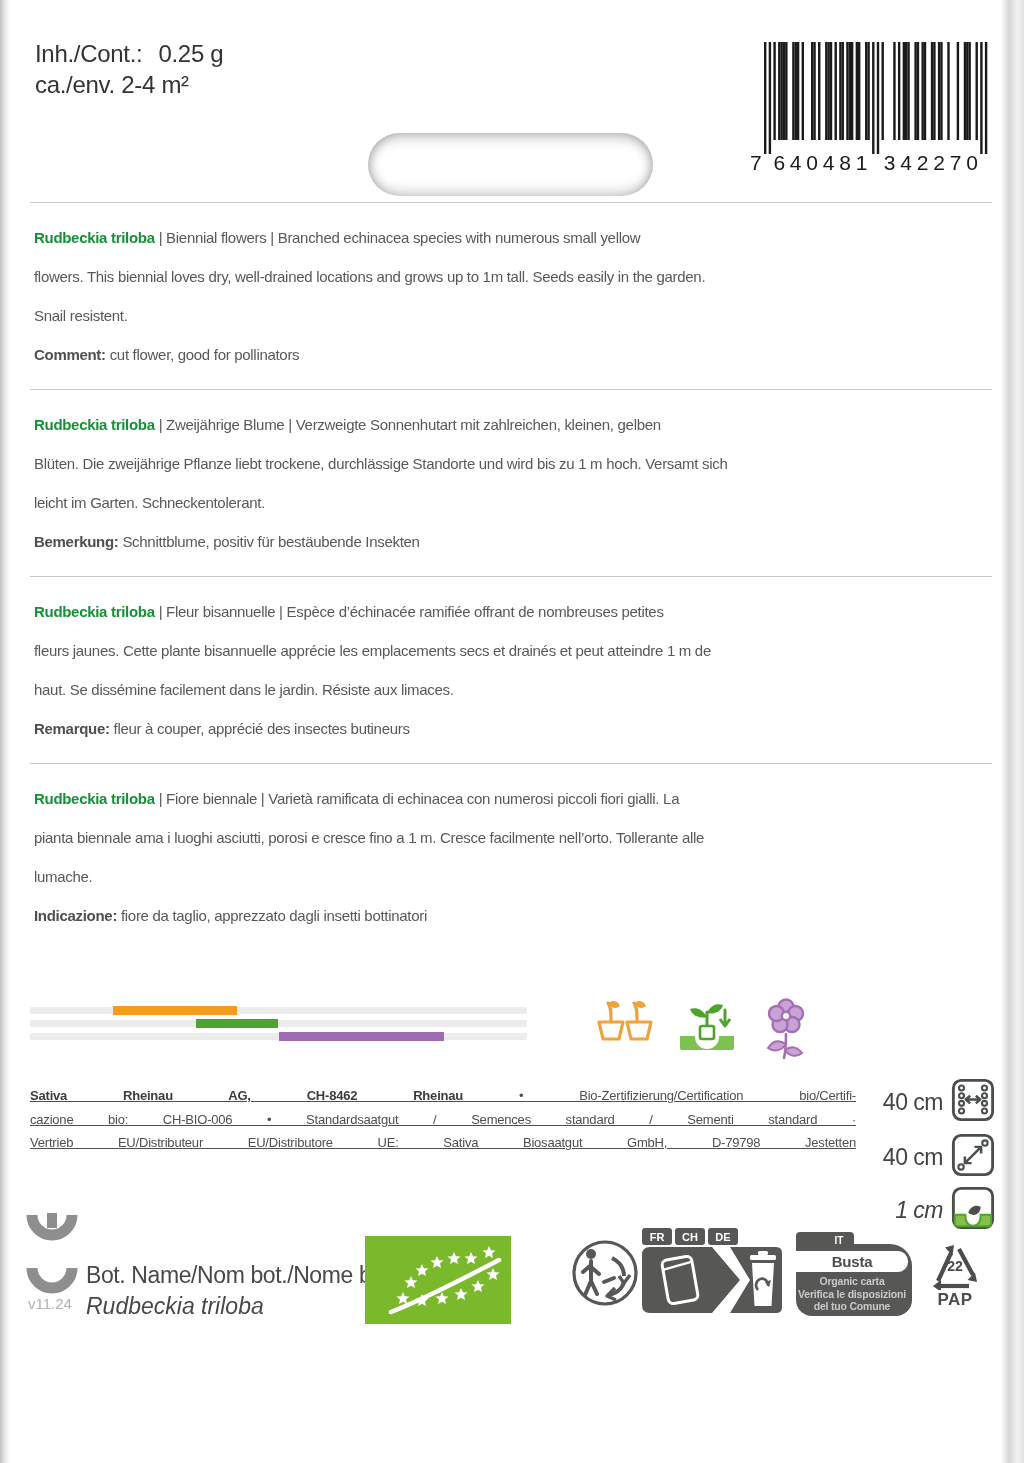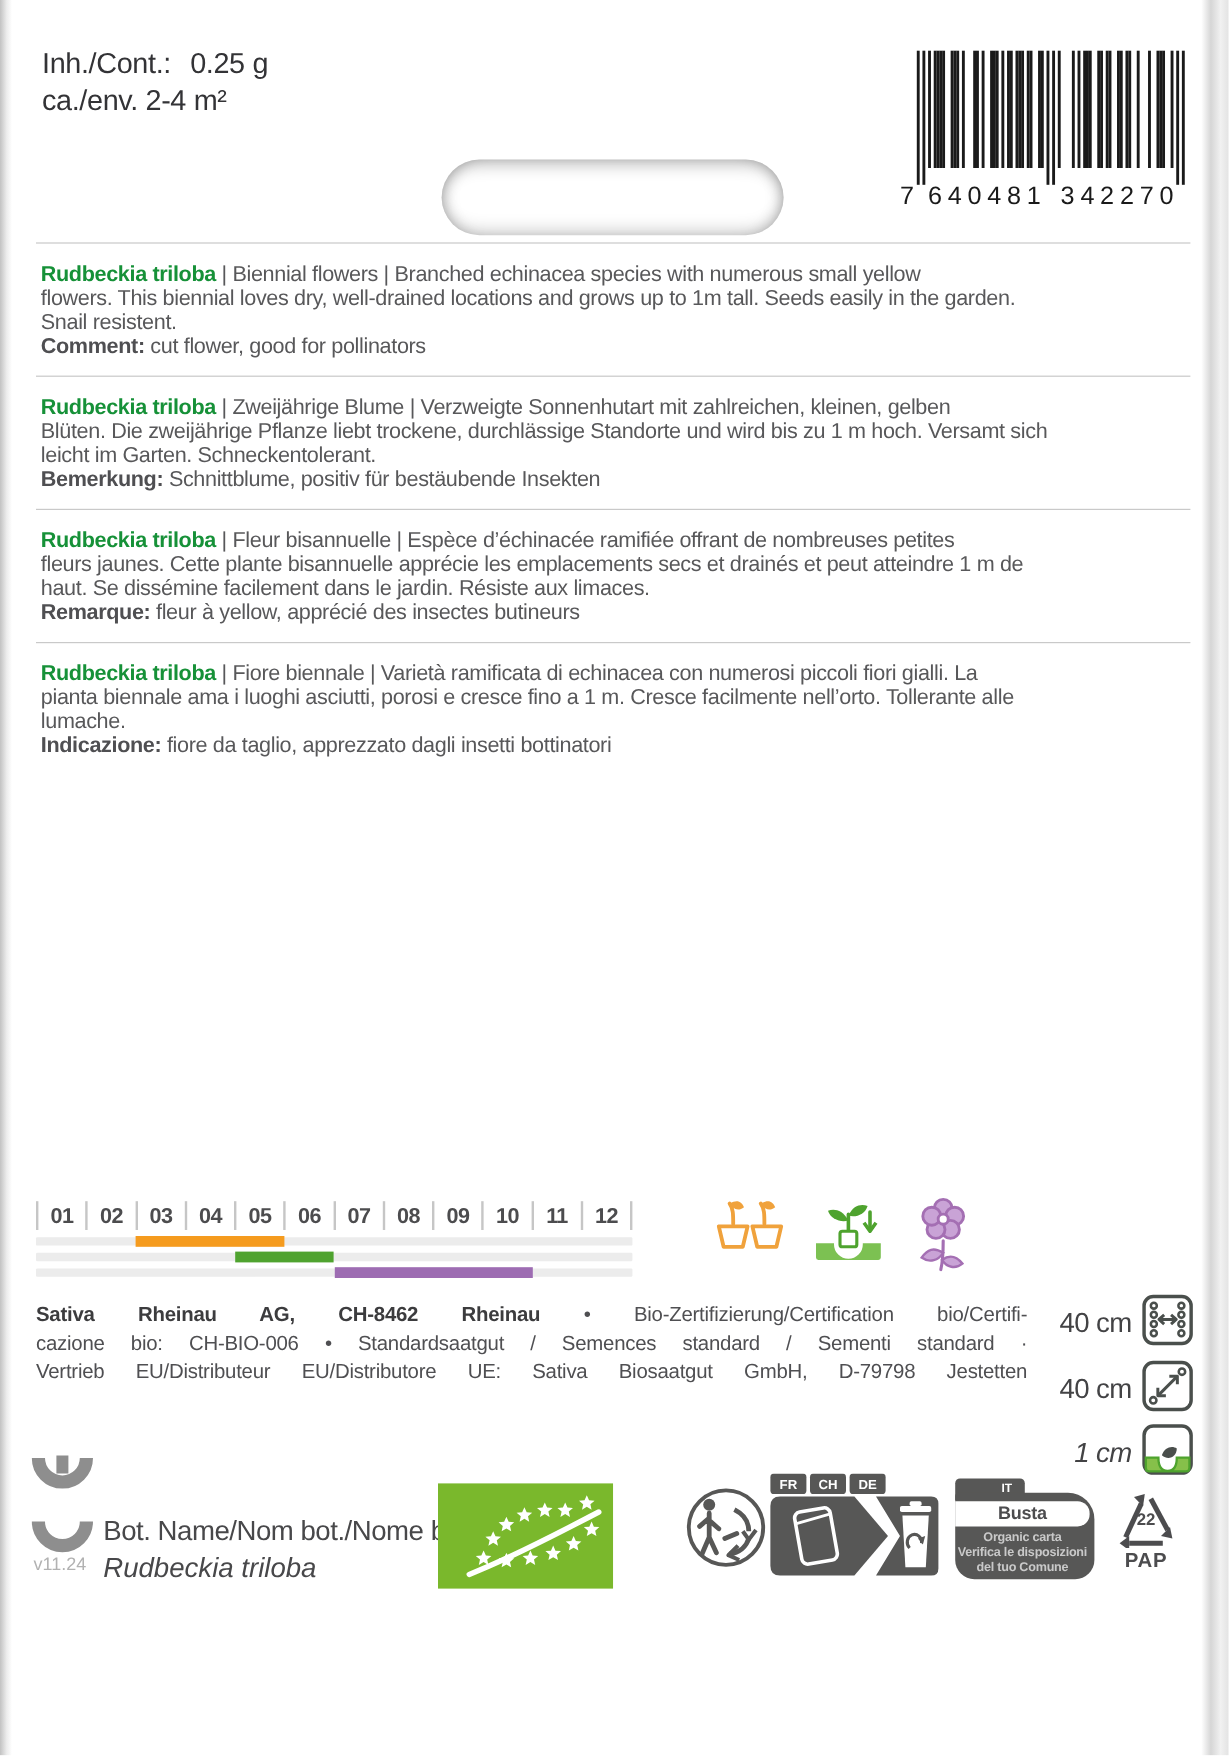--- a/index.html
+++ b/index.html
@@ -17,40 +17,40 @@
 
   .slot{position:absolute;left:368px;top:133px;width:285px;height:63px;border-radius:32px;background:#fff;
      box-shadow:inset 0 10px 14px -7px rgba(0,0,0,.30), inset 0 -10px 14px -7px rgba(0,0,0,.22),
                 inset 10px 0 12px -8px rgba(0,0,0,.22), inset -10px 0 12px -8px rgba(0,0,0,.22);}
 
   .barcode{position:absolute;left:748px;top:42px;}
 
   
   .sections{position:absolute;left:30px;top:202px;width:962px;}
   .sec{border-top:1px solid #c9c9c9;padding:15px 0 15px 4px;}
-  .sec p{margin:0;font-size:18px;line-height:20px;letter-spacing:-0.3px;white-space:pre-line;color:#58585a;}
+  .sec p{margin:0;font-size:15px;line-height:39px;letter-spacing:-0.3px;white-space:pre-line;color:#58585a;}
   .sec .t{color:#169138;font-weight:bold;}
   .sec b{color:#4f4f52;}
 
   
   .calendar{position:absolute;left:30px;top:1001px;width:497px;}
   .mrow{display:flex;height:24px;}
   .mcell{flex:1;text-align:center;font-size:18px;font-weight:bold;color:#4c4c4e;
      border-left:2px solid #c6c6c6;line-height:24px;letter-spacing:-0.5px;}
   .mend{flex:0 0 0;border-left:2px solid #c6c6c6;}
   .tracks{margin-top:4px;}
   .track{position:relative;height:7px;background:#ececec;margin-top:6px;border-radius:1px;}
   .track .seg{position:absolute;top:-1px;height:9px;}
 
   .cal-icons{position:absolute;top:998px;}
   #icon-sow{left:596px;} #icon-plant{left:678px;} #icon-flower{left:761px;}
 
   
-  .company{position:absolute;left:30px;top:1084px;width:826px;font-size:17px;line-height:23.5px;
-      letter-spacing:-0.2px;color:#4f4f52;}
+  .company{position:absolute;left:30px;top:1084px;width:826px;font-size:13px;line-height:23.5px;
+      letter-spacing:-0.2px;color:#4f4f52;text-decoration:underline;}
   .company b{color:#3c3c3e;}
   .jline{white-space:nowrap;}
   .jline.just{text-align:justify;text-align-last:justify;white-space:normal;}
 
   
   .sprow{position:absolute;left:860px;width:135px;height:44px;display:flex;align-items:center;}
   .sprow .lbl{width:85px;text-align:right;font-size:23px;color:#434345;letter-spacing:-0.5px;padding-right:8px;}
   #sp1{top:1080px;} #sp2{top:1135px;} #sp3{top:1188px;font-style:italic;}
 
   
@@ -163,46 +163,31 @@
     <div class="sec">
       <p><b class="t">Rudbeckia triloba</b><span> | Zweijährige Blume | Verzweigte Sonnenhutart mit zahlreichen, kleinen, gelben
 Blüten. Die zweijährige Pflanze liebt trockene, durchlässige Standorte und wird bis zu 1 m hoch. Versamt sich
 leicht im Garten. Schneckentolerant.
 </span><b>Bemerkung:</b><span> Schnittblume, positiv für bestäubende Insekten</span></p>
     </div>
     <div class="sec">
       <p><b class="t">Rudbeckia triloba</b><span> | Fleur bisannuelle | Espèce d’échinacée ramifiée offrant de nombreuses petites
 fleurs jaunes. Cette plante bisannuelle apprécie les emplacements secs et drainés et peut atteindre 1 m de
 haut. Se dissémine facilement dans le jardin. Résiste aux limaces.
-</span><b>Remarque:</b><span> fleur à yellow, apprécié des insectes butineurs</span></p>
+</span><b>Remarque:</b><span> fleur à couper, apprécié des insectes butineurs</span></p>
     </div>
     <div class="sec">
       <p><b class="t">Rudbeckia triloba</b><span> | Fiore biennale | Varietà ramificata di echinacea con numerosi piccoli fiori gialli. La
 pianta biennale ama i luoghi asciutti, porosi e cresce fino a 1 m. Cresce facilmente nell’orto. Tollerante alle
 lumache.
 </span><b>Indicazione:</b><span> fiore da taglio, apprezzato dagli insetti bottinatori</span></p>
     </div>
   </div>
 
   <div class="calendar">
-    <div class="mrow" id="month-row">
-        <div class="mcell">01</div>
-        <div class="mcell">02</div>
-        <div class="mcell">03</div>
-        <div class="mcell">04</div>
-        <div class="mcell">05</div>
-        <div class="mcell">06</div>
-        <div class="mcell">07</div>
-        <div class="mcell">08</div>
-        <div class="mcell">09</div>
-        <div class="mcell">10</div>
-        <div class="mcell">11</div>
-        <div class="mcell">12</div>
-        <div class="mend"></div>
-      </div>
     <div class="tracks" id="cal-tracks">
         <div class="track">
           <div class="seg" style="left: 16.6667%; width: 25%; background: rgb(245, 155, 30);"></div>
         </div>
         <div class="track">
           <div class="seg" style="left: 33.3333%; width: 16.6667%; background: rgb(79, 163, 47);"></div>
         </div>
         <div class="track">
           <div class="seg" style="left: 50%; width: 33.3333%; background: rgb(157, 108, 178);"></div>
         </div>

